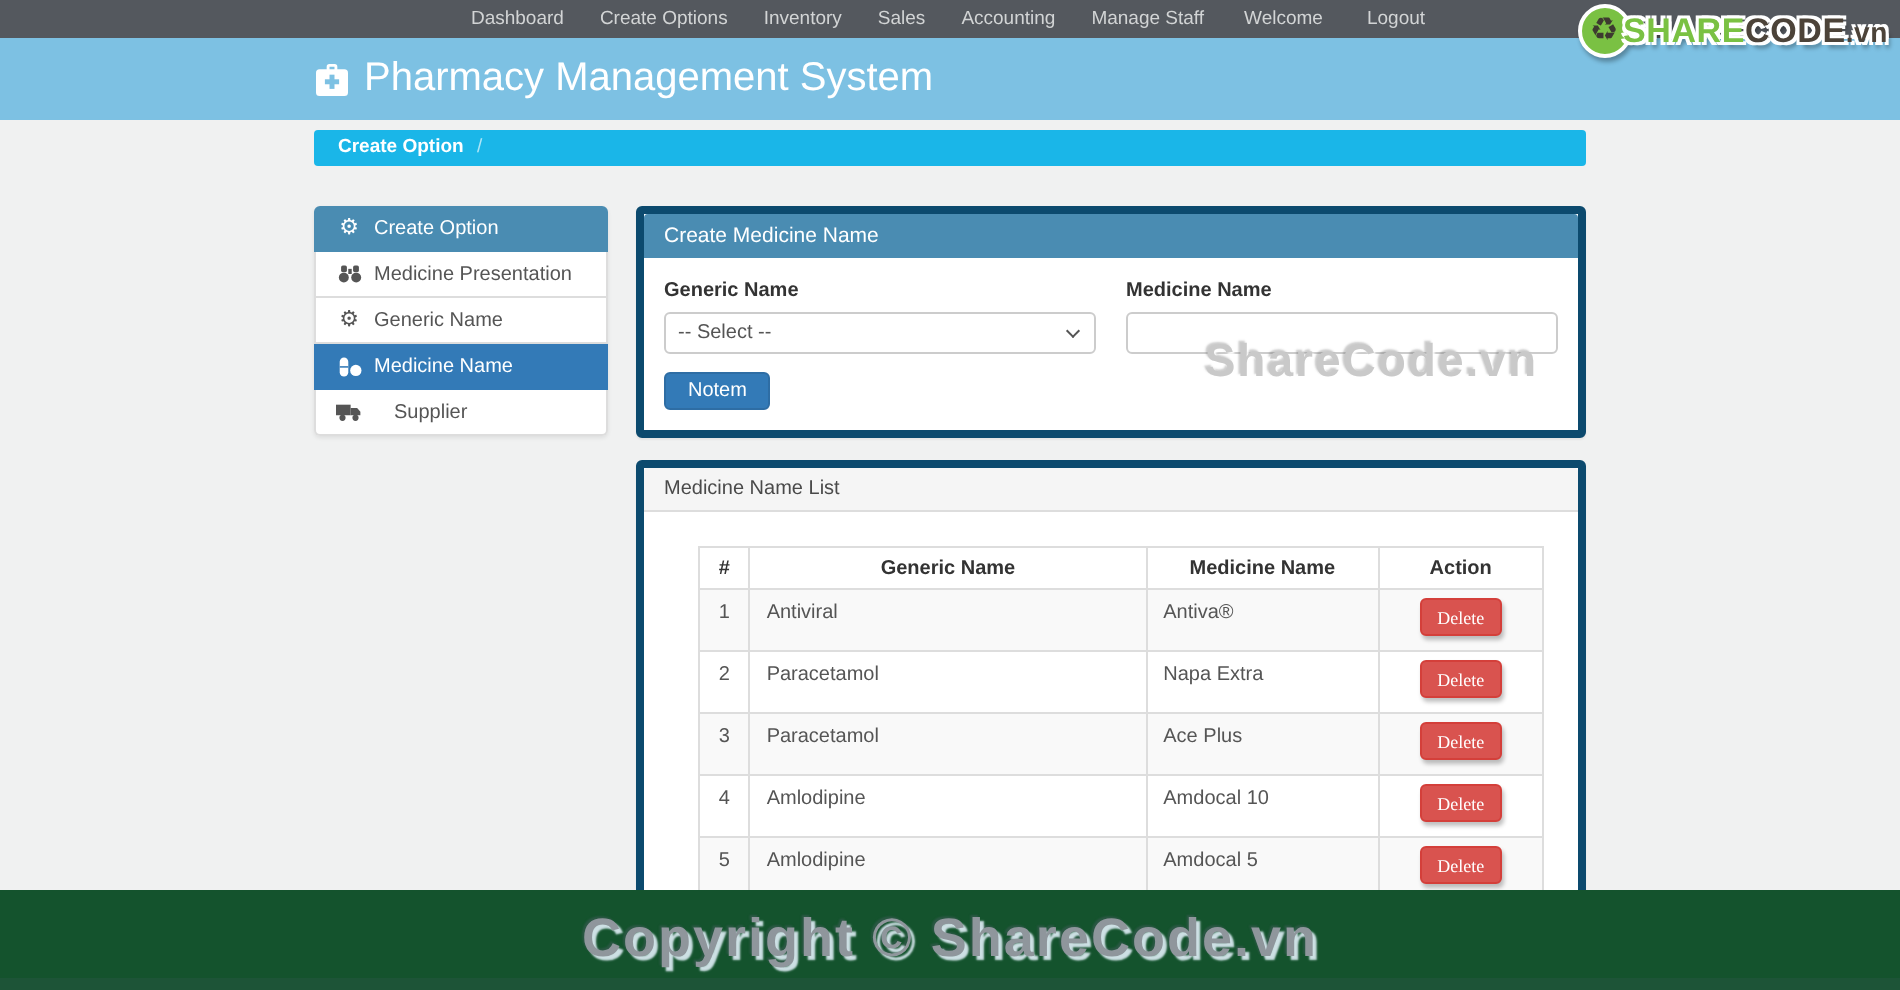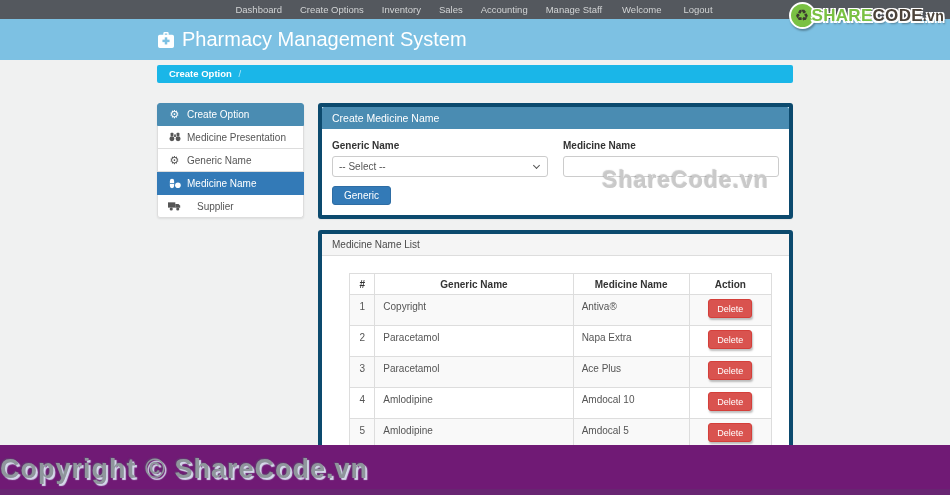--- a/index.html
+++ b/index.html
@@ -93,21 +93,21 @@
     border-right:1.4px solid #555; border-bottom:1.4px solid #555;
     transform:rotate(45deg); pointer-events:none;
   }
   .btn { display:inline-block; border-radius:3px; cursor:pointer; font-family:"Liberation Sans", sans-serif; }
   .btn-primary {
     margin-top:9px; background:#337ab7; border:1px solid #2e6da4;
     color:#fff; font-size:10px; padding:3px 11px;
   }
   .btn-danger {
     background:#d9534f; border:1px solid #d43f3a; color:#fff;
-    font-size:9px; padding:3.5px 8px; box-shadow:1px 2px 2px rgba(0,0,0,.25);
+    font-size:9px; padding:3.5px 8px; box-shadow:1px 2px 2px rgba(0,0,0,.25);font-family:Liberation Serif, serif;
   }
 
   .panel-watermark {
     position:absolute; right:20px; top:60px; font-size:23px; font-weight:bold;
     color:#c9c9c9; letter-spacing:1px; pointer-events:none;
     text-shadow:1px 1px 1px rgba(255,255,255,.95), -1px -1px 1px rgba(110,110,110,.35);
   }
 
   
   .list-panel { margin-top:11px; }
@@ -121,21 +121,21 @@
     border:1px solid #ddd; color:#555; height:31px;
     vertical-align:top; padding:6px 8px;
   }
   .med-table td.num { text-align:center; padding-left:0; padding-right:0; }
   .med-table td.action { text-align:center; padding-top:4px; }
   .med-table tbody tr:nth-child(odd) { background:#f9f9f9; }
 
   
   .footer {
     position:absolute; left:0; top:445px; width:950px; height:50px;
-    background:#701a75; z-index:10; text-align:left;
+    background:#14532d; z-index:10; text-align:center;
   }
   .footer::after { content:""; position:absolute; bottom:0; left:0; width:100%; height:6px; background:rgba(70,90,105,.18); }
   .footer-watermark {
     display:inline-block; margin-top:9px; font-size:27px; font-weight:bold; letter-spacing:1px;
     color:#8f969c; text-shadow:2px 2px 1px rgba(225,240,248,.9), -1px -1px 1px rgba(80,95,105,.4);
   }
 </style>
 </head>
 <body>
 
@@ -244,21 +244,21 @@
                 <option>-- Select --</option>
               </select>
               <span class="chevron"></span>
             </div>
           </div>
           <div class="form-group">
             <label>Medicine Name</label>
             <input class="form-control" type="text" value="" style="">
           </div>
         </div>
-        <button class="btn btn-primary">Generic</button>
+        <button class="btn btn-primary">Notem</button>
       </div>
       <div class="panel-watermark">ShareCode.vn</div>
     </div>
 
     <div class="panel list-panel">
       <div class="panel-heading-default">Medicine Name List</div>
       <div class="list-body">
         <table class="med-table">
           <colgroup>
               <col style="width:6%">
@@ -271,21 +271,21 @@
               <th>#</th>
               <th>Generic Name</th>
               <th>Medicine Name</th>
               <th>Action</th>
             </tr>
           </thead>
           <tbody>
 
               <tr>
                 <td class="num">1</td>
-                <td>Copyright</td>
+                <td>Antiviral</td>
                 <td>Antiva®</td>
                 <td class="action"><button class="btn btn-danger">Delete</button></td>
               </tr>
 
               <tr>
                 <td class="num">2</td>
                 <td>Paracetamol</td>
                 <td>Napa Extra</td>
                 <td class="action"><button class="btn btn-danger">Delete</button></td>
               </tr>

